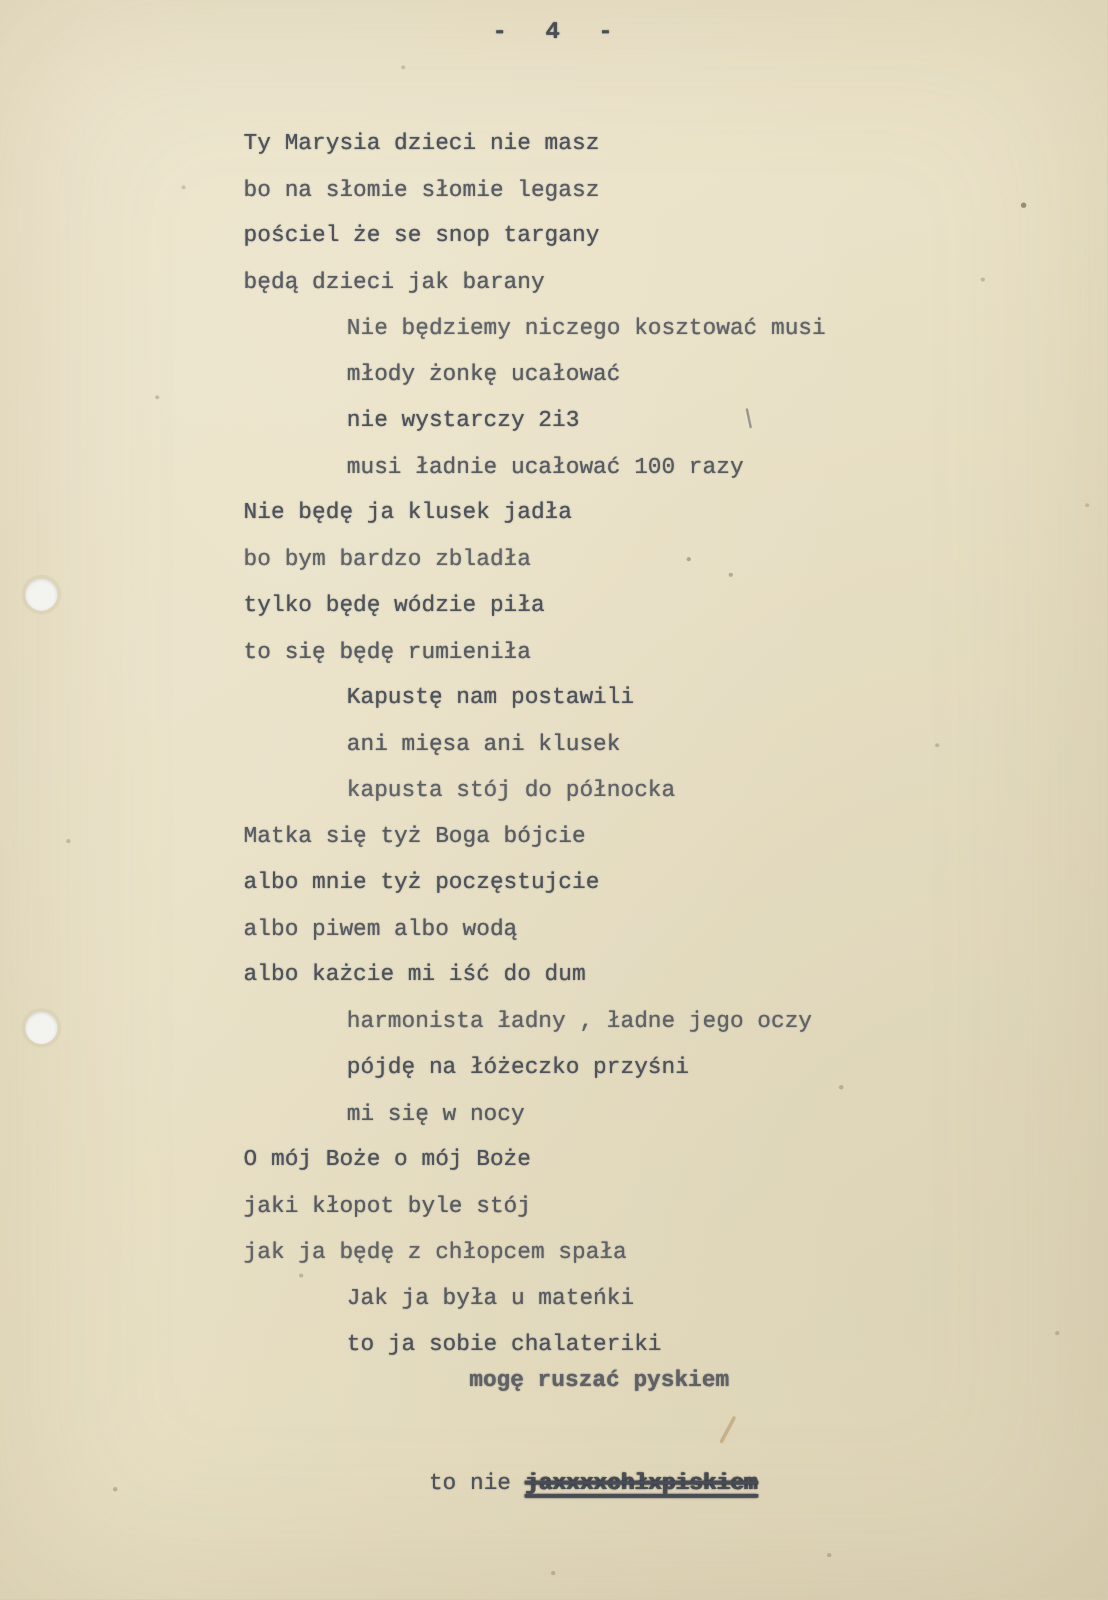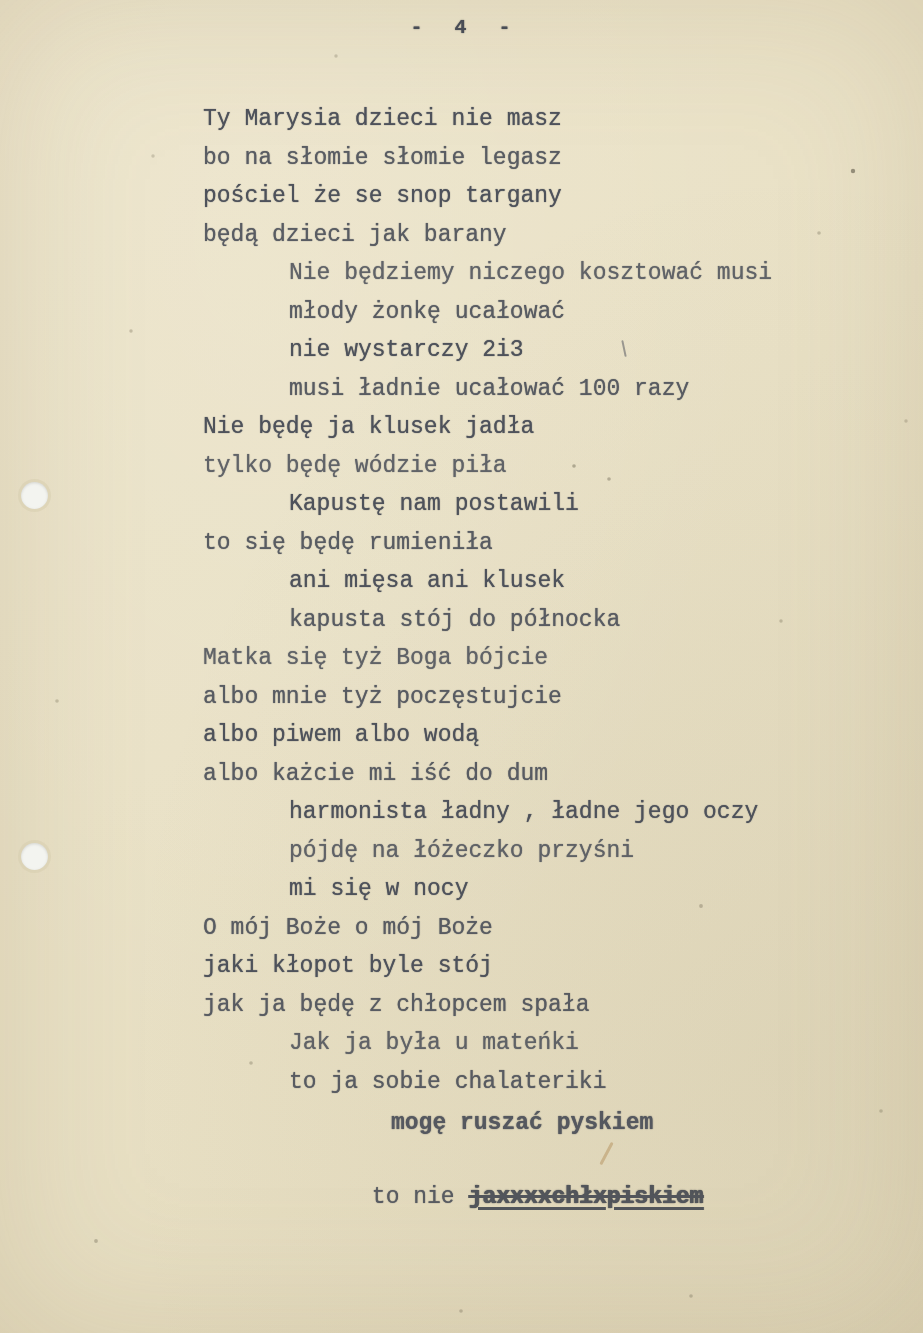--- a/index.html
+++ b/index.html
@@ -45,31 +45,31 @@
   .hole-1 { left:21px; top:482px; }
   .hole-2 { left:21px; top:843px; }
   .pagenum {
     position:absolute; top:16px; left:0; right:0;
     text-align:center;
     font-size:20px; font-weight:700;
     word-spacing:16px; letter-spacing:2px;
     color:#494d56;
     text-shadow:0 0 1.2px rgba(58,62,70,.9);
   }
-  .poem { position:absolute; left:203px; top:100px; font-size:23px; }
+  .poem { position:absolute; left:203px; top:100px; font-size:19px; }
   .line {
     height:38.5px; line-height:38.5px;
     white-space:pre; position:relative;
     text-shadow:0 0 1.1px rgba(64,68,78,.85);
   }
   .line:nth-child(2n){ opacity:.93; }
   .line:nth-child(5n){ opacity:.88; }
   .indent { padding-left:86px; }
   .overlay {
-    position:absolute; left:188px; top:12px;
+    position:absolute; left:188px; top:0;
     line-height:20px;
     text-shadow:0 0 1.3px rgba(58,62,72,.95);
     font-weight:700; opacity:.95;
   }
   .struck {
     font-weight:700;
     text-decoration-line: underline line-through;
     text-decoration-thickness: 2.5px;
     text-underline-offset: 4px;
     text-shadow:0 0 1.5px rgba(50,54,62,.95), 1px 0 0 rgba(60,64,72,.8);
@@ -103,23 +103,24 @@
   <div class="poem">
     <div class="line">Ty Marysia dzieci nie masz</div>
     <div class="line">bo na słomie słomie legasz</div>
     <div class="line">pościel że se snop targany</div>
     <div class="line">będą dzieci jak barany</div>
     <div class="line indent">Nie będziemy niczego kosztować musi</div>
     <div class="line indent">młody żonkę ucałować</div>
     <div class="line indent">nie wystarczy 2i3</div>
     <div class="line indent">musi ładnie ucałować 100 razy</div>
     <div class="line">Nie będę ja klusek jadła</div>
+    <div class="line">bo bym bardzo zbladła</div>
     <div class="line">tylko będę wódzie piła</div>
+    <div class="line">to się będę rumieniła</div>
     <div class="line indent">Kapustę nam postawili</div>
-    <div class="line">to się będę rumieniła</div>
     <div class="line indent">ani mięsa ani klusek</div>
     <div class="line indent">kapusta stój do północka</div>
     <div class="line">Matka się tyż Boga bójcie</div>
     <div class="line">albo mnie tyż poczęstujcie</div>
     <div class="line">albo piwem albo wodą</div>
     <div class="line">albo każcie mi iść do dum</div>
     <div class="line indent">harmonista ładny , ładne jego oczy</div>
     <div class="line indent">pójdę na łóżeczko przyśni</div>
     <div class="line indent">mi się w nocy</div>
     <div class="line">O mój Boże o mój Boże</div>

